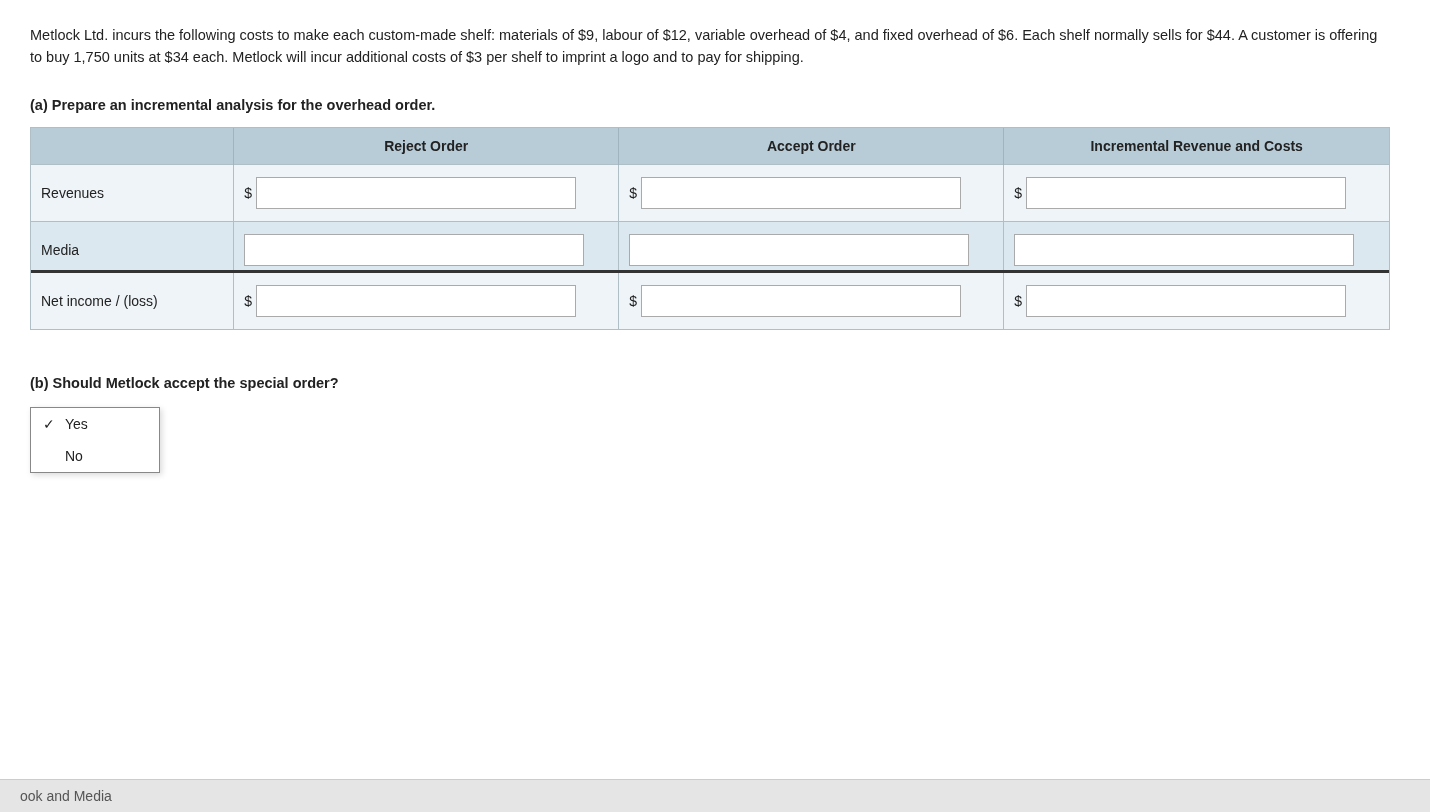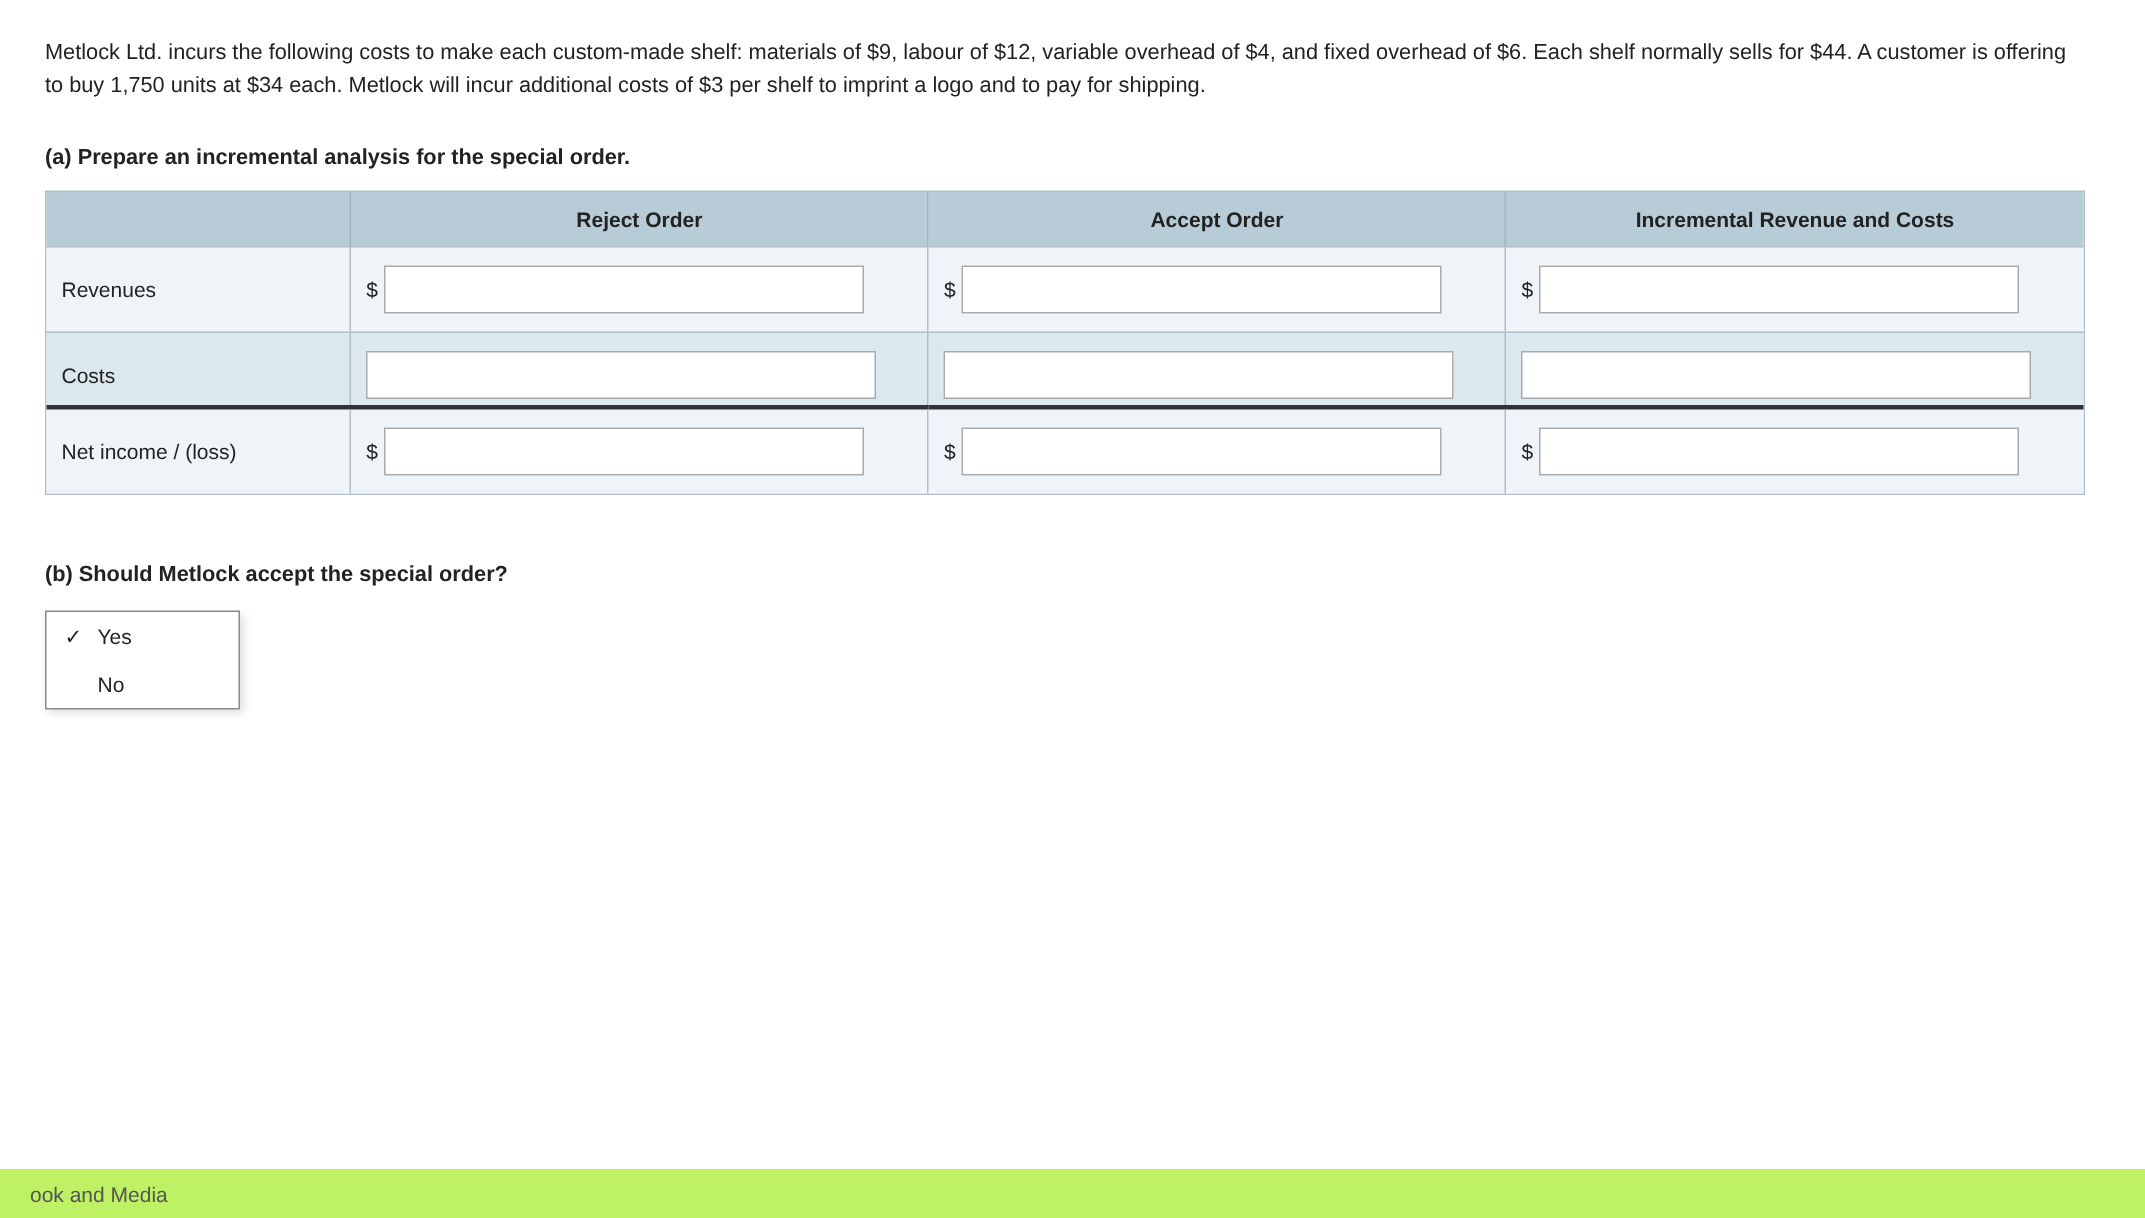--- a/index.html
+++ b/index.html
@@ -180,41 +180,41 @@
       font-size: 14px;
       color: #222;
       width: 14px;
     }
 
     .footer-bar {
       position: fixed;
       bottom: 0;
       left: 0;
       width: 100%;
-      background: #bef264;
+      background: #e5e5e5;
       border-top: 1px solid #ccc;
       padding: 8px 20px;
       font-size: 14px;
       color: #555;
     }
 
     
     .col-label { width: 190px; }
     .col-reject { width: 380px; }
     .col-accept { width: 380px; }
     .col-incremental { width: 380px; }
   </style>
 </head>
 <body>
 
 
 
 <p class="intro-text">Metlock Ltd. incurs the following costs to make each custom-made shelf: materials of $9, labour of $12, variable overhead of $4, and fixed overhead of $6. Each shelf normally sells for $44. A customer is offering to buy 1,750 units at $34 each. Metlock will incur additional costs of $3 per shelf to imprint a logo and to pay for shipping.</p>
 
-<p class="part-a-label">(a) Prepare an incremental analysis for the special order.</p>
+<p class="part-a-label">(a) Prepare an incremental analysis for the overhead order.</p>
 
 <div class="table-container">
   <table>
     <thead>
       <tr>
         <th class="col-label"></th>
         <th class="col-reject">Reject Order</th>
         <th class="col-accept">Accept Order</th>
         <th class="col-incremental">Incremental Revenue and Costs</th>
       </tr>
@@ -237,21 +237,21 @@
         </td>
         <td class="col-incremental">
           <div class="cell-input-group">
             <span class="dollar-sign">$</span>
             <input type="text" class="input-field" value="" style="">
           </div>
         </td>
       </tr>
 
       <tr class="costs-row">
-        <td class="col-label">Costs</td>
+        <td class="col-label">Media</td>
         <td class="col-reject underline-cell">
           <input type="text" class="input-field-no-dollar" value="" style="">
         </td>
         <td class="col-accept underline-cell">
           <input type="text" class="input-field-no-dollar" value="" style="">
         </td>
         <td class="col-incremental underline-cell">
           <input type="text" class="input-field-no-dollar" value="" style="">
         </td>
       </tr>

